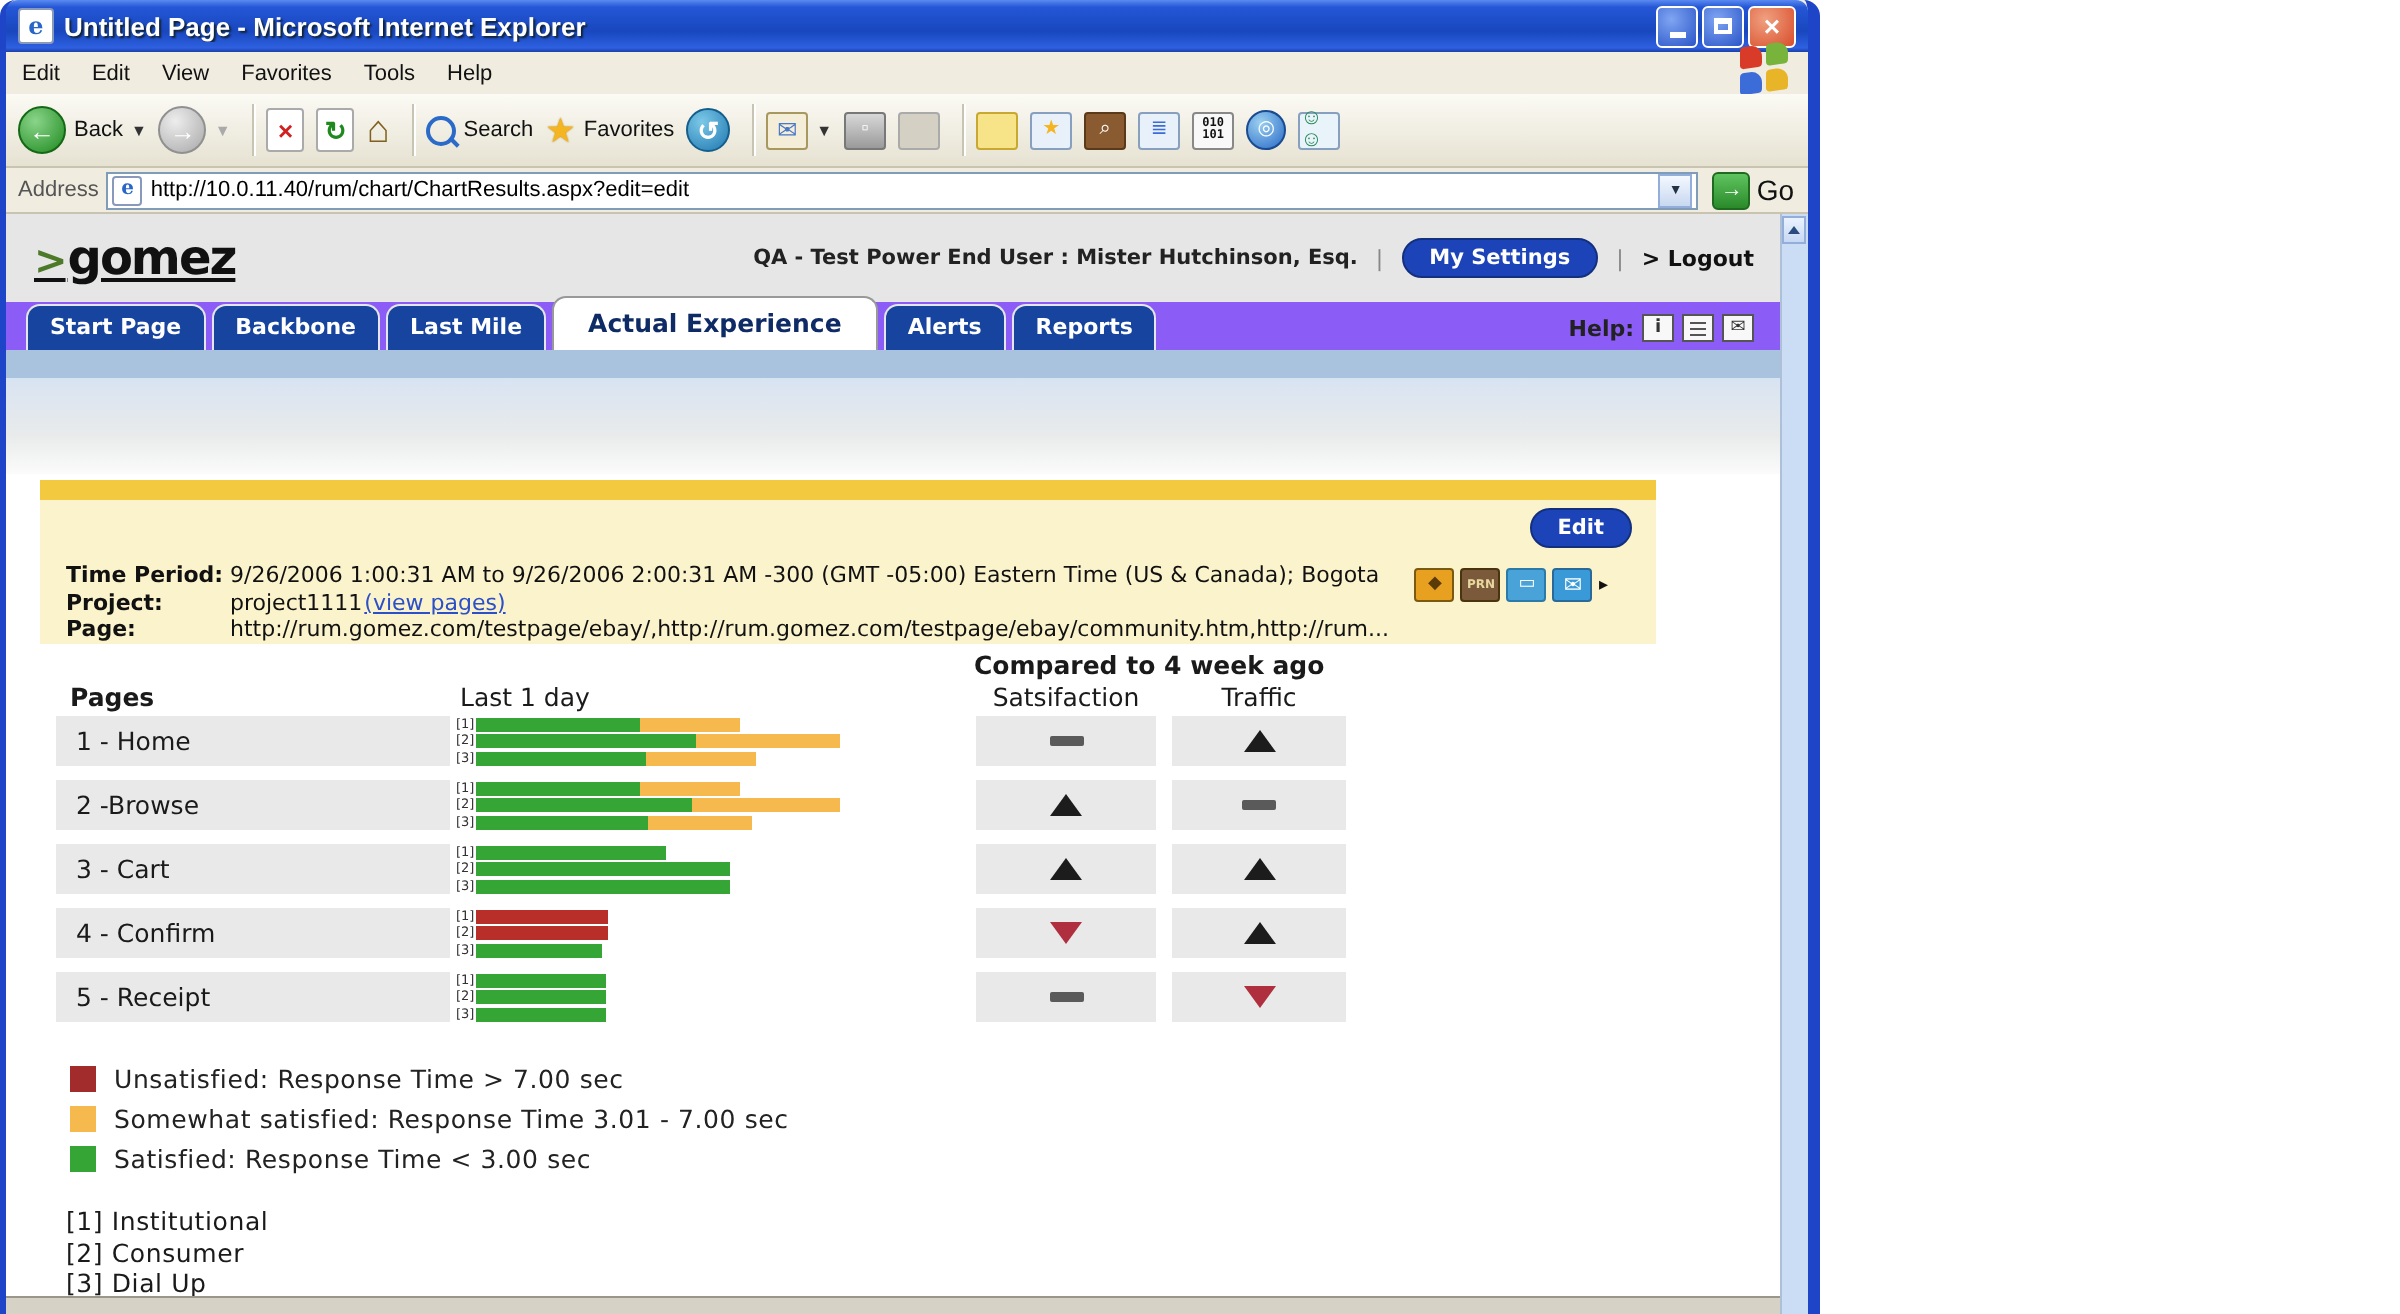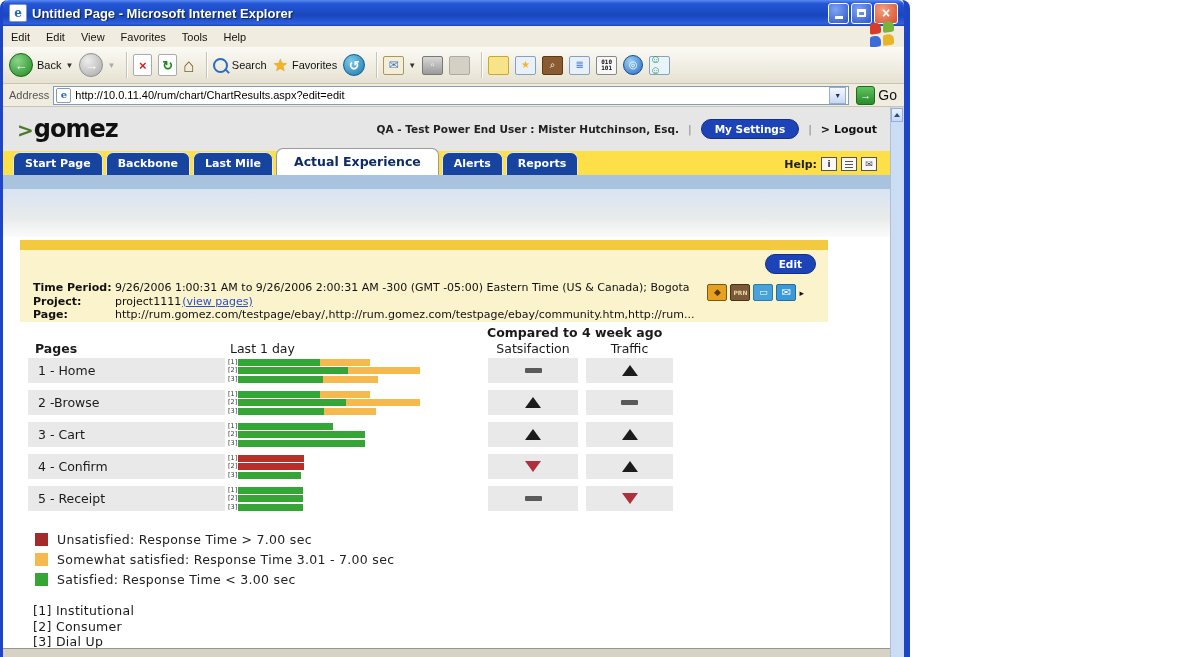--- a/index.html
+++ b/index.html
@@ -89,30 +89,30 @@
            font-family:"DejaVu Sans",sans-serif;}
   .scrollbar{position:absolute;right:0;top:0;width:13px;bottom:0;background:#CBDCF5;border-left:1px solid #AEBFD8;}
   .sb-up{position:absolute;top:1px;left:0;width:12px;height:14px;background:linear-gradient(180deg,#EAF2FF,#C6D8F2);
          border:1px solid #93AEDB;box-sizing:border-box;display:flex;align-items:center;justify-content:center;}
   .sb-up::after{content:"";width:0;height:0;border-left:3px solid transparent;border-right:3px solid transparent;
                 border-bottom:4px solid #2B4B7E;}
   .inner{position:absolute;left:0;top:0;right:13px;bottom:0;}
 
   .gomez-header{position:absolute;left:0;top:0;right:0;height:44px;background:#E6E6E6;
                 display:flex;align-items:center;padding:0 14px;box-sizing:border-box;}
-  .logo{font-size:24px;font-weight:bold;letter-spacing:-1px;color:#111;line-height:1;}
+  .logo{font-size:24px;font-weight:bold;letter-spacing:-1px;color:#111;line-height:1;text-decoration:underline;}
   .logo .gt{color:#4C7A28;margin-right:1px;font-size:20px;}
   .hdr-right{margin-left:auto;display:flex;align-items:center;gap:9px;}
   .user-info{font-size:10.5px;font-weight:bold;color:#222;}
   .hsep{color:#888;font-size:11px;}
   .pill{background:#1C44B8;color:#fff;font-weight:bold;font-size:10.5px;border-radius:10px;
         padding:3px 13px;border:1px solid #12307E;}
   .logout{font-size:11px;font-weight:bold;color:#111;}
 
-  .tabsbar{position:absolute;left:0;top:44px;right:0;height:24px;background:#fde047;
+  .tabsbar{position:absolute;left:0;top:44px;right:0;height:24px;background:#8b5cf6;
            display:flex;align-items:flex-end;padding-left:10px;box-sizing:border-box;}
   .tab{background:#17449E;color:#fff;font-weight:bold;font-size:11px;padding:4px 11px 5px;
        border-radius:7px 7px 0 0;margin-right:3px;border:1px solid #E6E6E6;border-bottom:none;white-space:nowrap;}
   .tab.active{background:#fff;color:#0F2B66;font-size:12.5px;padding:5px 17px 6px;border:1px solid #999;
               border-bottom:none;position:relative;z-index:2;}
   .help-area{margin-left:auto;display:flex;align-items:center;gap:4px;padding-right:14px;padding-bottom:4px;}
   .help-lbl{font-size:11px;font-weight:bold;color:#222;}
   .hicon{width:14px;height:12px;border:1px solid #555;background:#F8F8F8;display:inline-flex;
          align-items:center;justify-content:center;font-size:9px;font-weight:bold;color:#333;}
   .hicon .lines{width:8px;height:7px;background:repeating-linear-gradient(#555 0 1px,#F8F8F8 1px 3px);}

